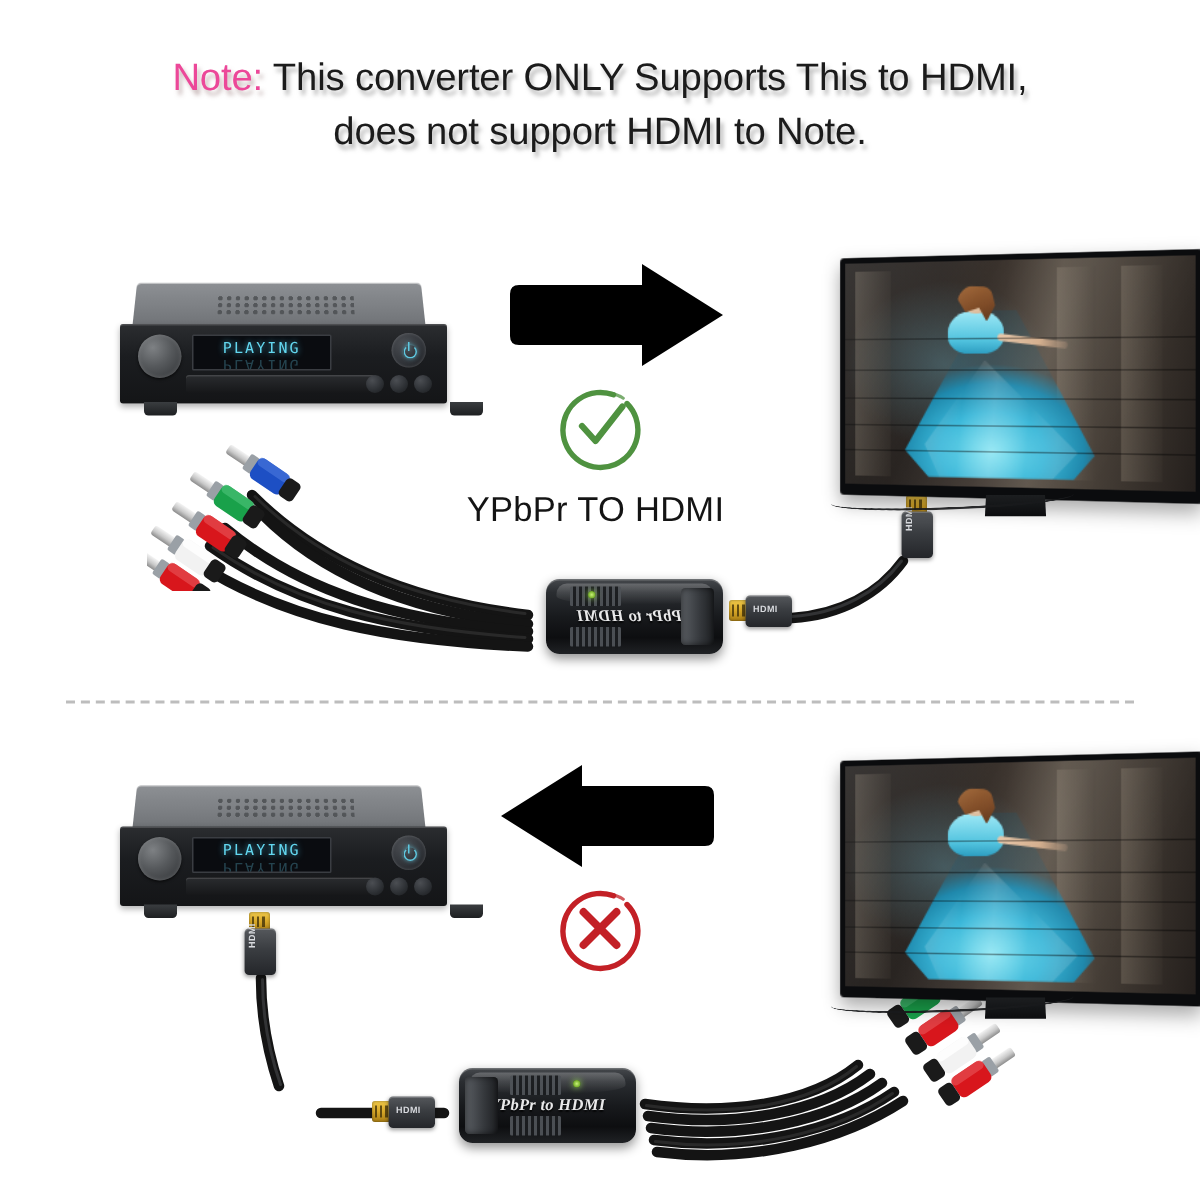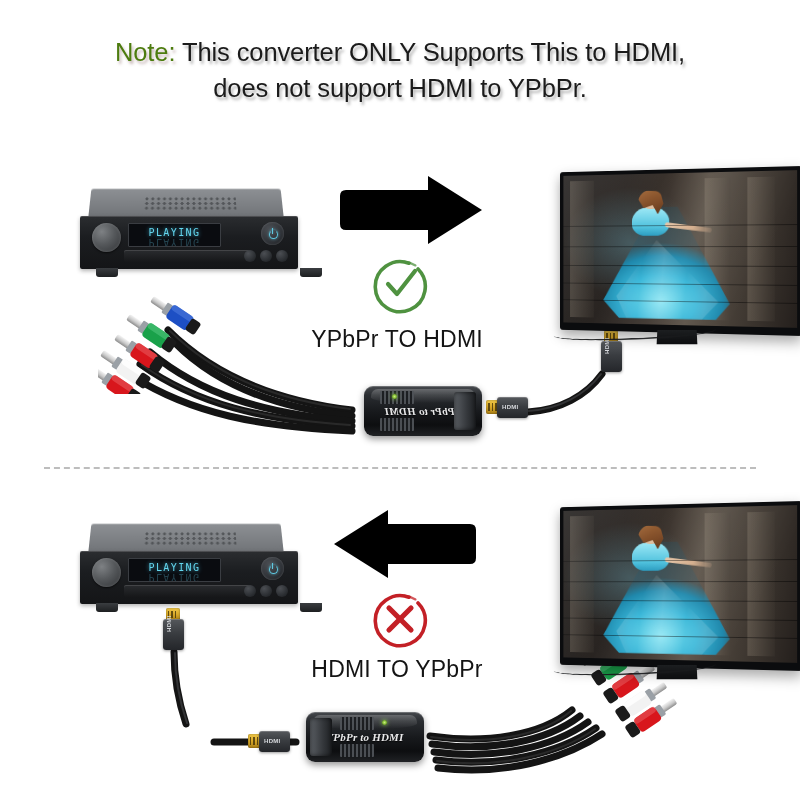--- a/index.html
+++ b/index.html
@@ -30,21 +30,21 @@
     line-height: 1.42;
   }
   .note-line {
     font-size: 25.5px;
     color: #1b1b1b;
     letter-spacing: -0.1px;
     text-shadow: 2px 3px 3px rgba(120,120,120,0.55);
     white-space: pre;
   }
   .note-word {
-    color: #4d7c0f;
+    color: #ec4899;
     text-shadow: 2px 3px 3px rgba(150,120,120,0.5);
   }
 
   
   .divider {
     position: absolute;
     left: 44px;
     top: 467px;
     width: 712px;
     height: 0;
@@ -406,21 +406,21 @@
     pointer-events: none;
   }
 </style>
 </head>
 <body>
 
 <div id="page">
 
   <div class="note-block">
     <div class="note-line"><span class="note-word">Note:</span><span> This converter ONLY Supports This to HDMI,</span></div>
-    <div class="note-line">does not support HDMI to YPbPr.</div>
+    <div class="note-line">does not support HDMI to Note.</div>
   </div>
 
   <div class="divider"></div>
 
   <svg class="cables" viewBox="0 0 800 800">
 
     <g stroke="#141414" fill="none" stroke-linecap="round">
       <path d="M168,330 C210,372 268,400 352,410" stroke-width="7"></path>
       <path d="M175,343 C215,383 272,408 352,416" stroke-width="7"></path>
       <path d="M150,352 C200,394 264,414 352,421" stroke-width="7"></path>
@@ -631,21 +631,20 @@
 
   <div class="mark" style="left:371px; top:590px;">
     <svg viewBox="0 0 58 58">
       <path d="M47,13 A25,25 0 1,1 38,7.2" fill="none" stroke="#c32026" stroke-width="3.6" stroke-linecap="round"></path>
       <path d="M44.5,9.5 A24,24 0 0,0 33,5.6" fill="none" stroke="#c32026" stroke-width="2.1" stroke-linecap="round" opacity="0.75"></path>
       <path d="M18,18 L40,40" fill="none" stroke="#c32026" stroke-width="5.2" stroke-linecap="round"></path>
       <path d="M40,18 L18,40" fill="none" stroke="#c32026" stroke-width="5.2" stroke-linecap="round"></path>
     </svg>
   </div>
 
-  <div class="flow-label" style="left:237px; top:656px;">HDMI TO YPbPr</div>
 
   <div class="hdmi" style="left:248px; top:730px; width:46px; height:26px;">
     <div class="hdmi-gold" style="left:0; top:4px; width:13px; height:14px;"></div>
     <div class="hdmi-shell" style="left:11px; top:1px; width:31px; height:21px;"></div>
     <div class="hdmi-text" style="left:16px; top:8px;">HDMI</div>
   </div>
 
   <div class="converter" style="left:306px; top:712px;">
     <div class="conv-body"></div>
     <div class="conv-gloss"></div>

